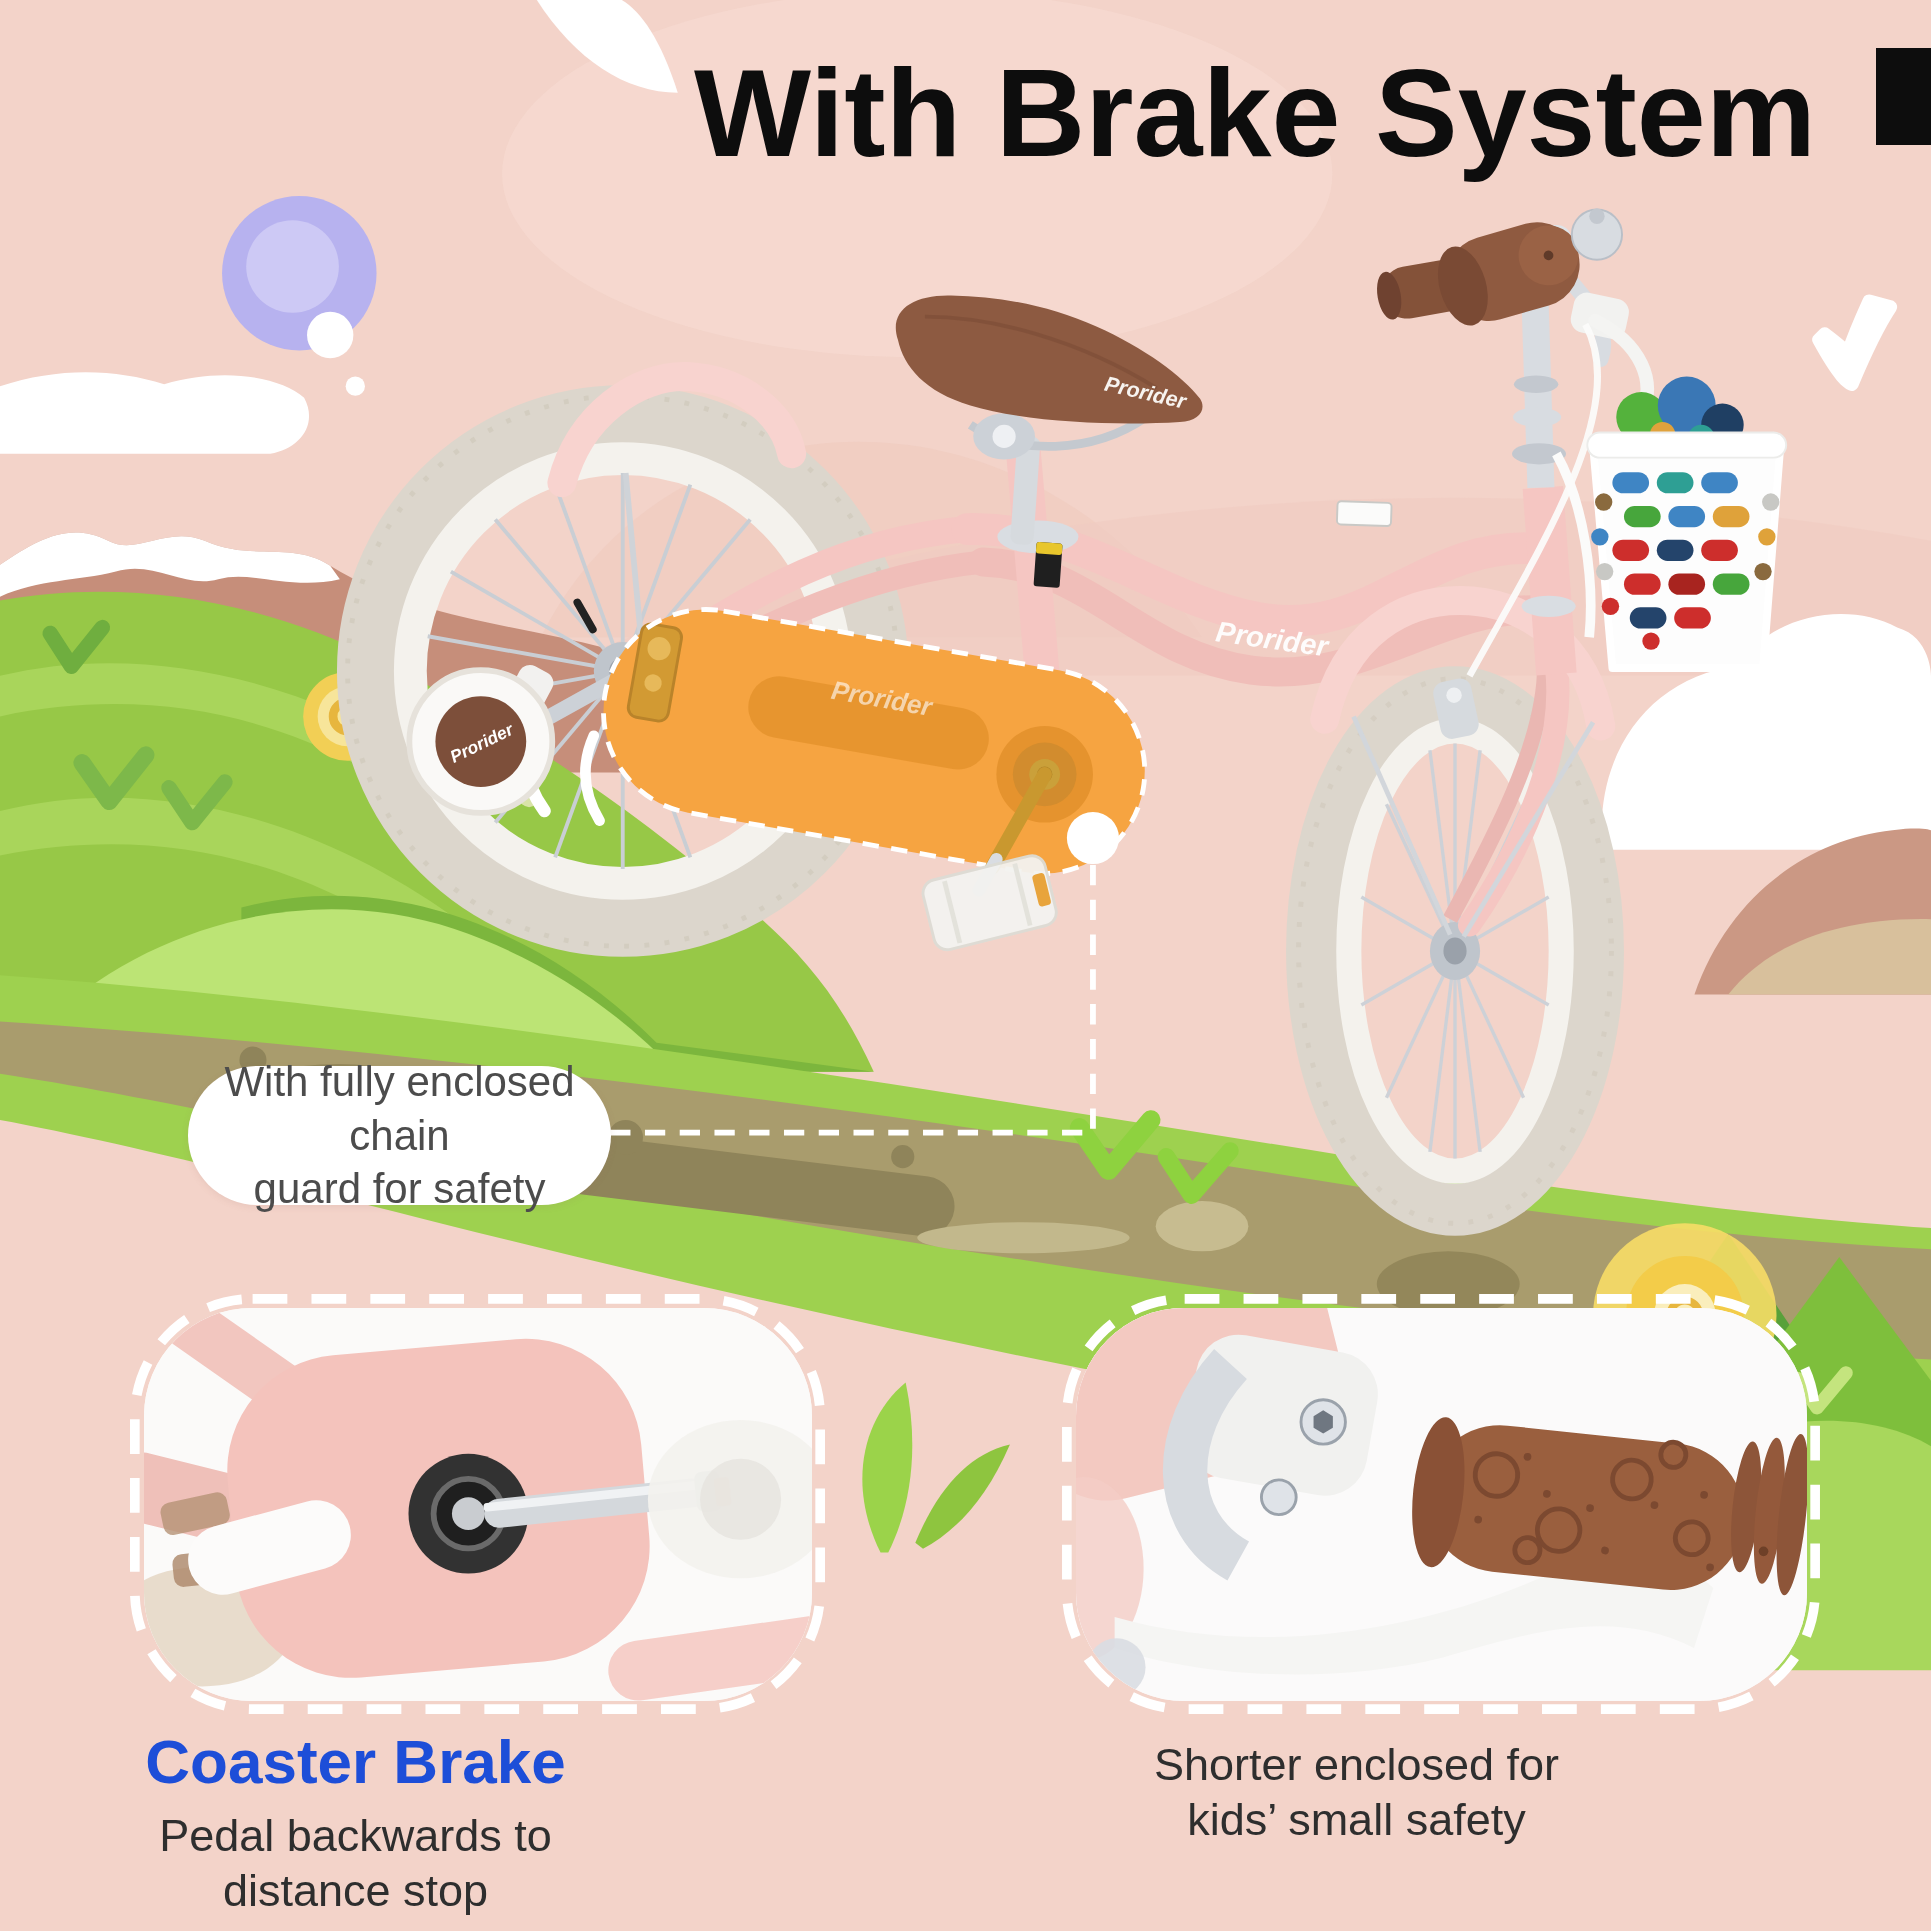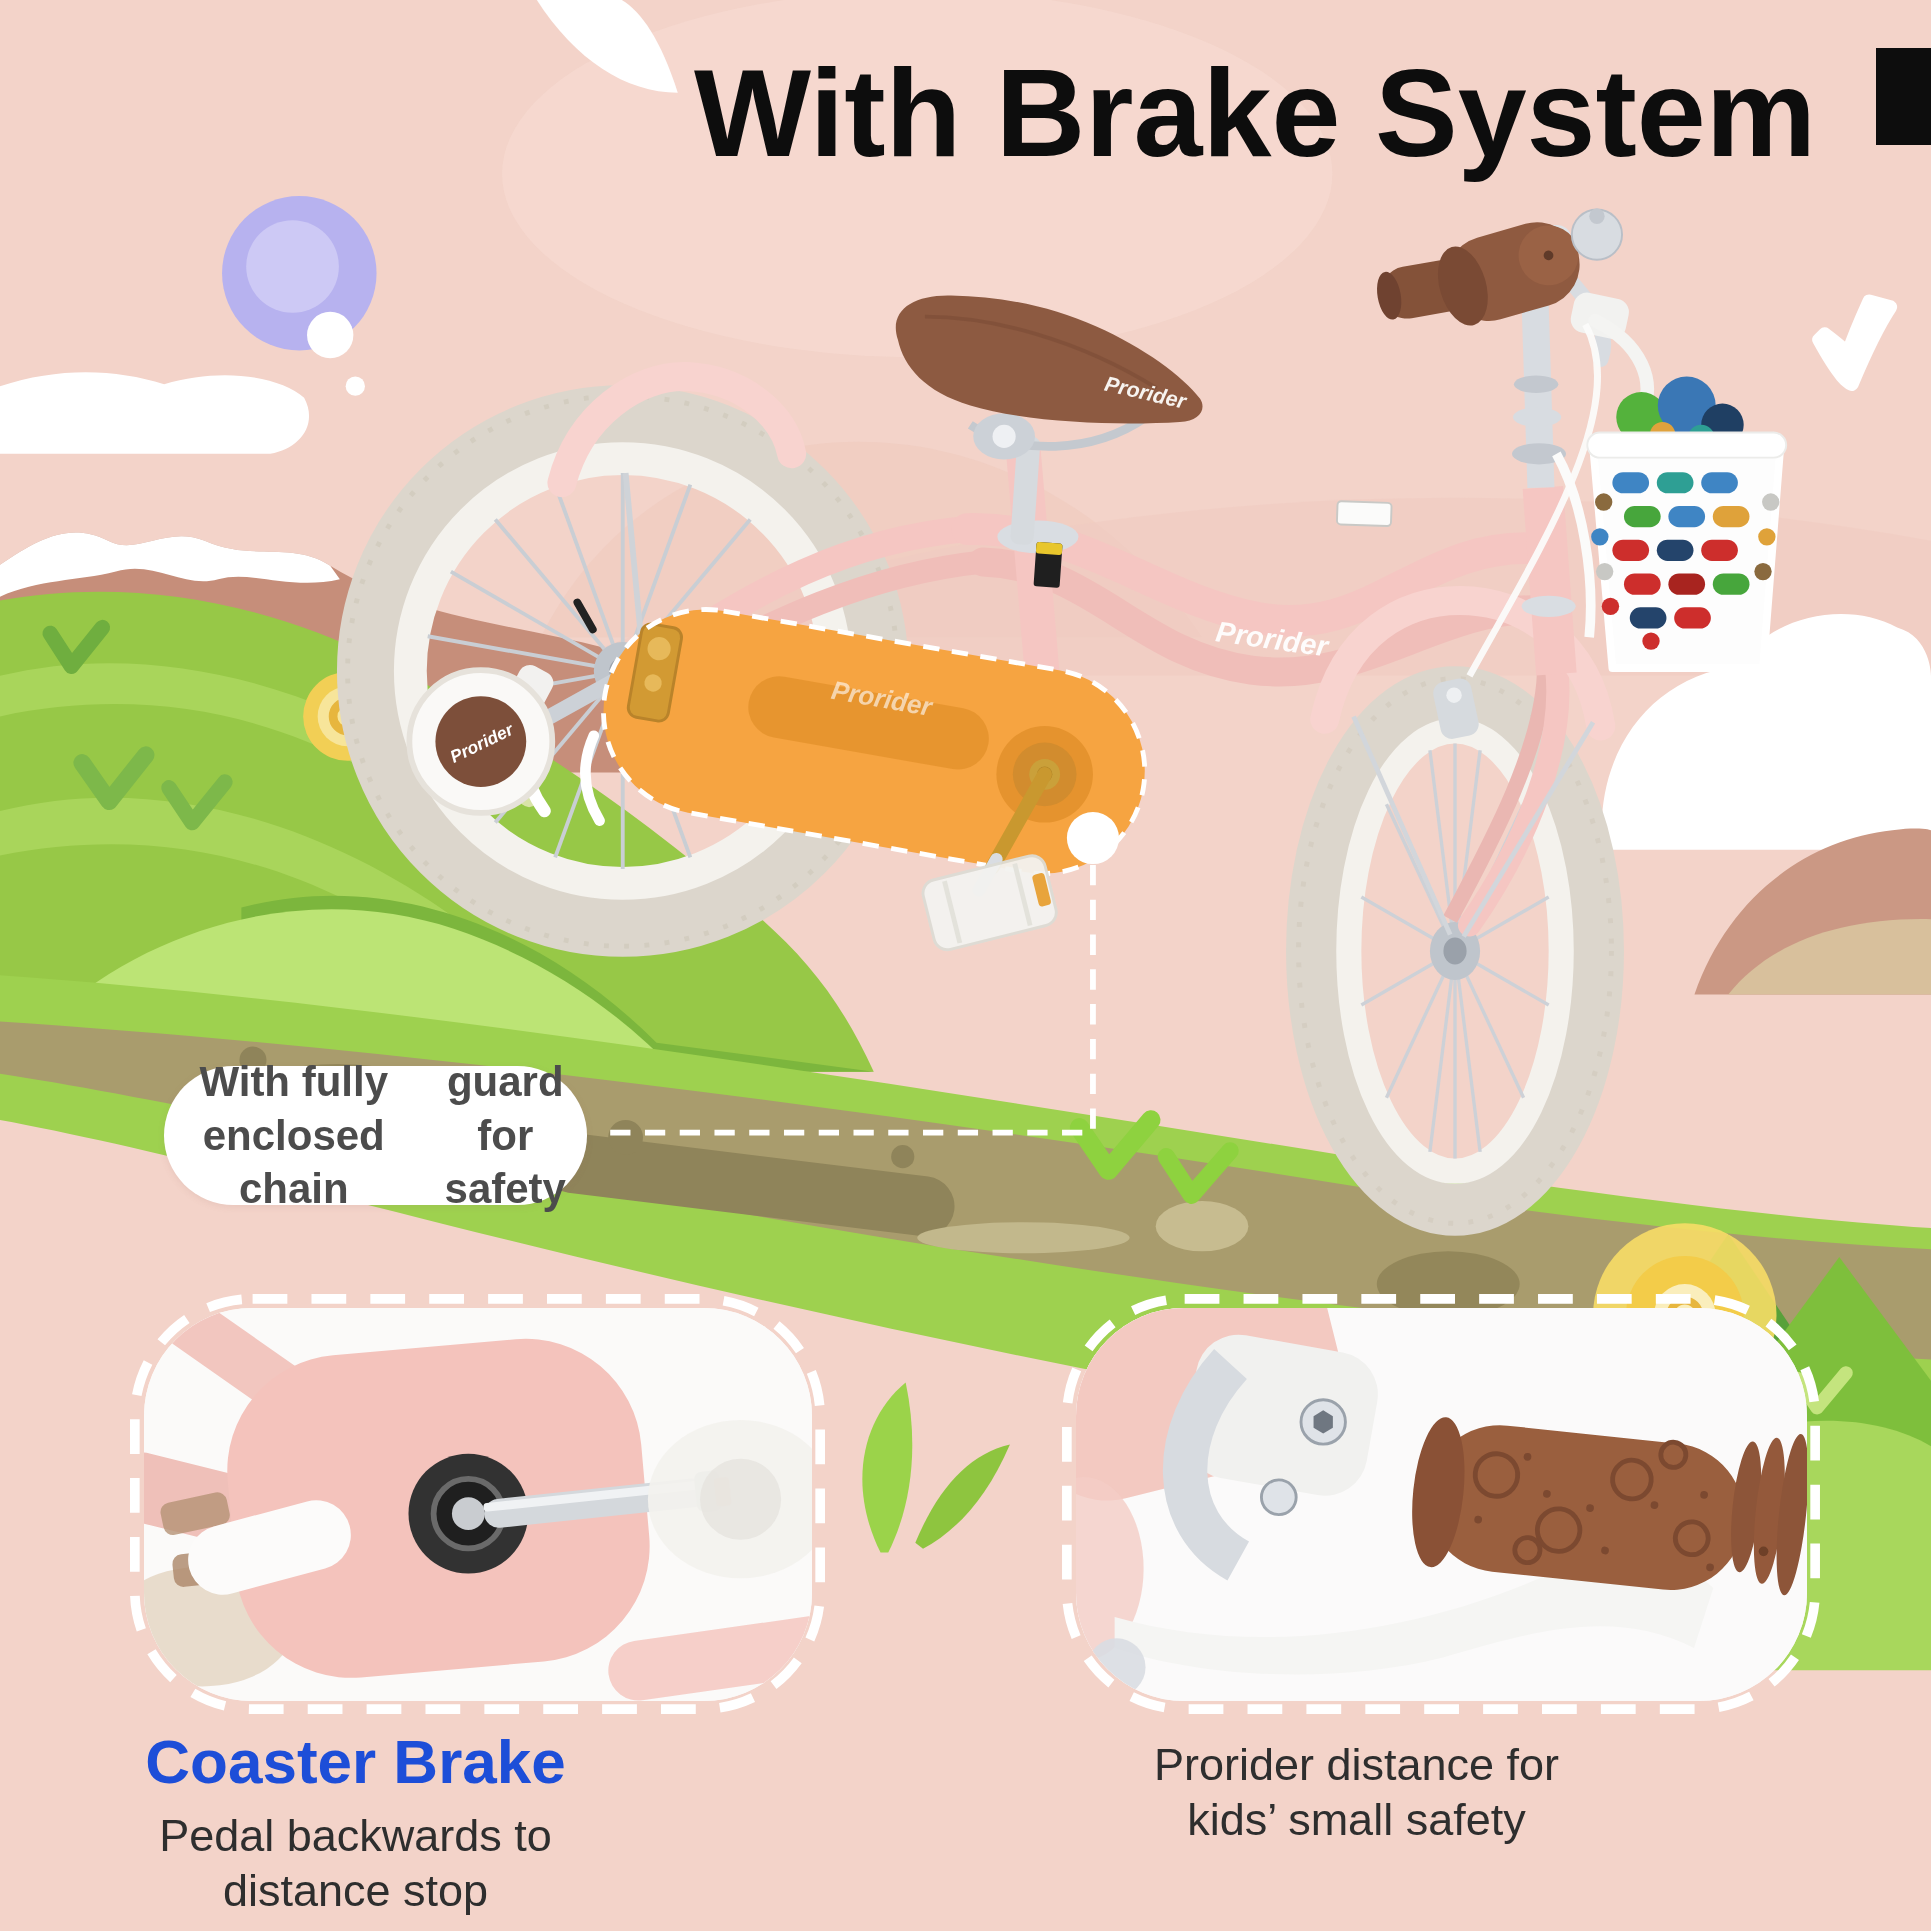--- a/index.html
+++ b/index.html
@@ -11,26 +11,25 @@
   .title{
     position:absolute;left:579px;top:21px;width:1352px;height:183px;
     display:flex;align-items:center;justify-content:center;
     font-size:124px;font-weight:900;letter-spacing:0px;color:#0d0d0d;
     white-space:nowrap;
   }
   .title-block{
     position:absolute;left:1876px;top:48px;width:55px;height:97px;background:#0d0d0d;
   }
   .callout{
-    position:absolute;left:164px;top:1066px;width:423px;height:139px;
+    position:absolute;left:188px;top:1066px;width:423px;height:139px;
     background:#ffffff;border-radius:77px;
-    display:flex;flex-direction:row;align-items:center;justify-content:center;
+    display:flex;flex-direction:column;align-items:center;justify-content:center;
     color:#4c4c4c;font-size:42px;line-height:1.28;text-align:center;
     box-shadow:0 1.9px 7.7px rgba(160,110,100,.12);
-    font-weight:bold;
   }
   .card{position:absolute;}
   .card .photo{
     position:absolute;left:13.5px;top:13.5px;right:13.5px;bottom:13.5px;
     border-radius:108px;overflow:hidden;background:#fbfaf9;
   }
   .card .border{position:absolute;left:0;top:0;width:100%;height:100%;pointer-events:none;}
   .card-left{left:130px;top:1294px;width:695px;height:420px;}
   .card-right{left:1062px;top:1294px;width:758px;height:420px;}
   .caption{position:absolute;text-align:center;color:#111;}
@@ -399,19 +398,19 @@
   <div class="caption caption-left">
     <div class="head">Coaster Brake</div>
     <div class="sub">
       <span>Pedal backwards to</span><br>
       <span>distance stop</span>
     </div>
   </div>
 
   <div class="caption caption-right">
     <div class="sub">
-      <span>Prorider distance for</span><br>
+      <span>Shorter enclosed for</span><br>
       <span>kids’ small safety</span>
     </div>
   </div>
 
 </div>
 
 
 </body></html>

